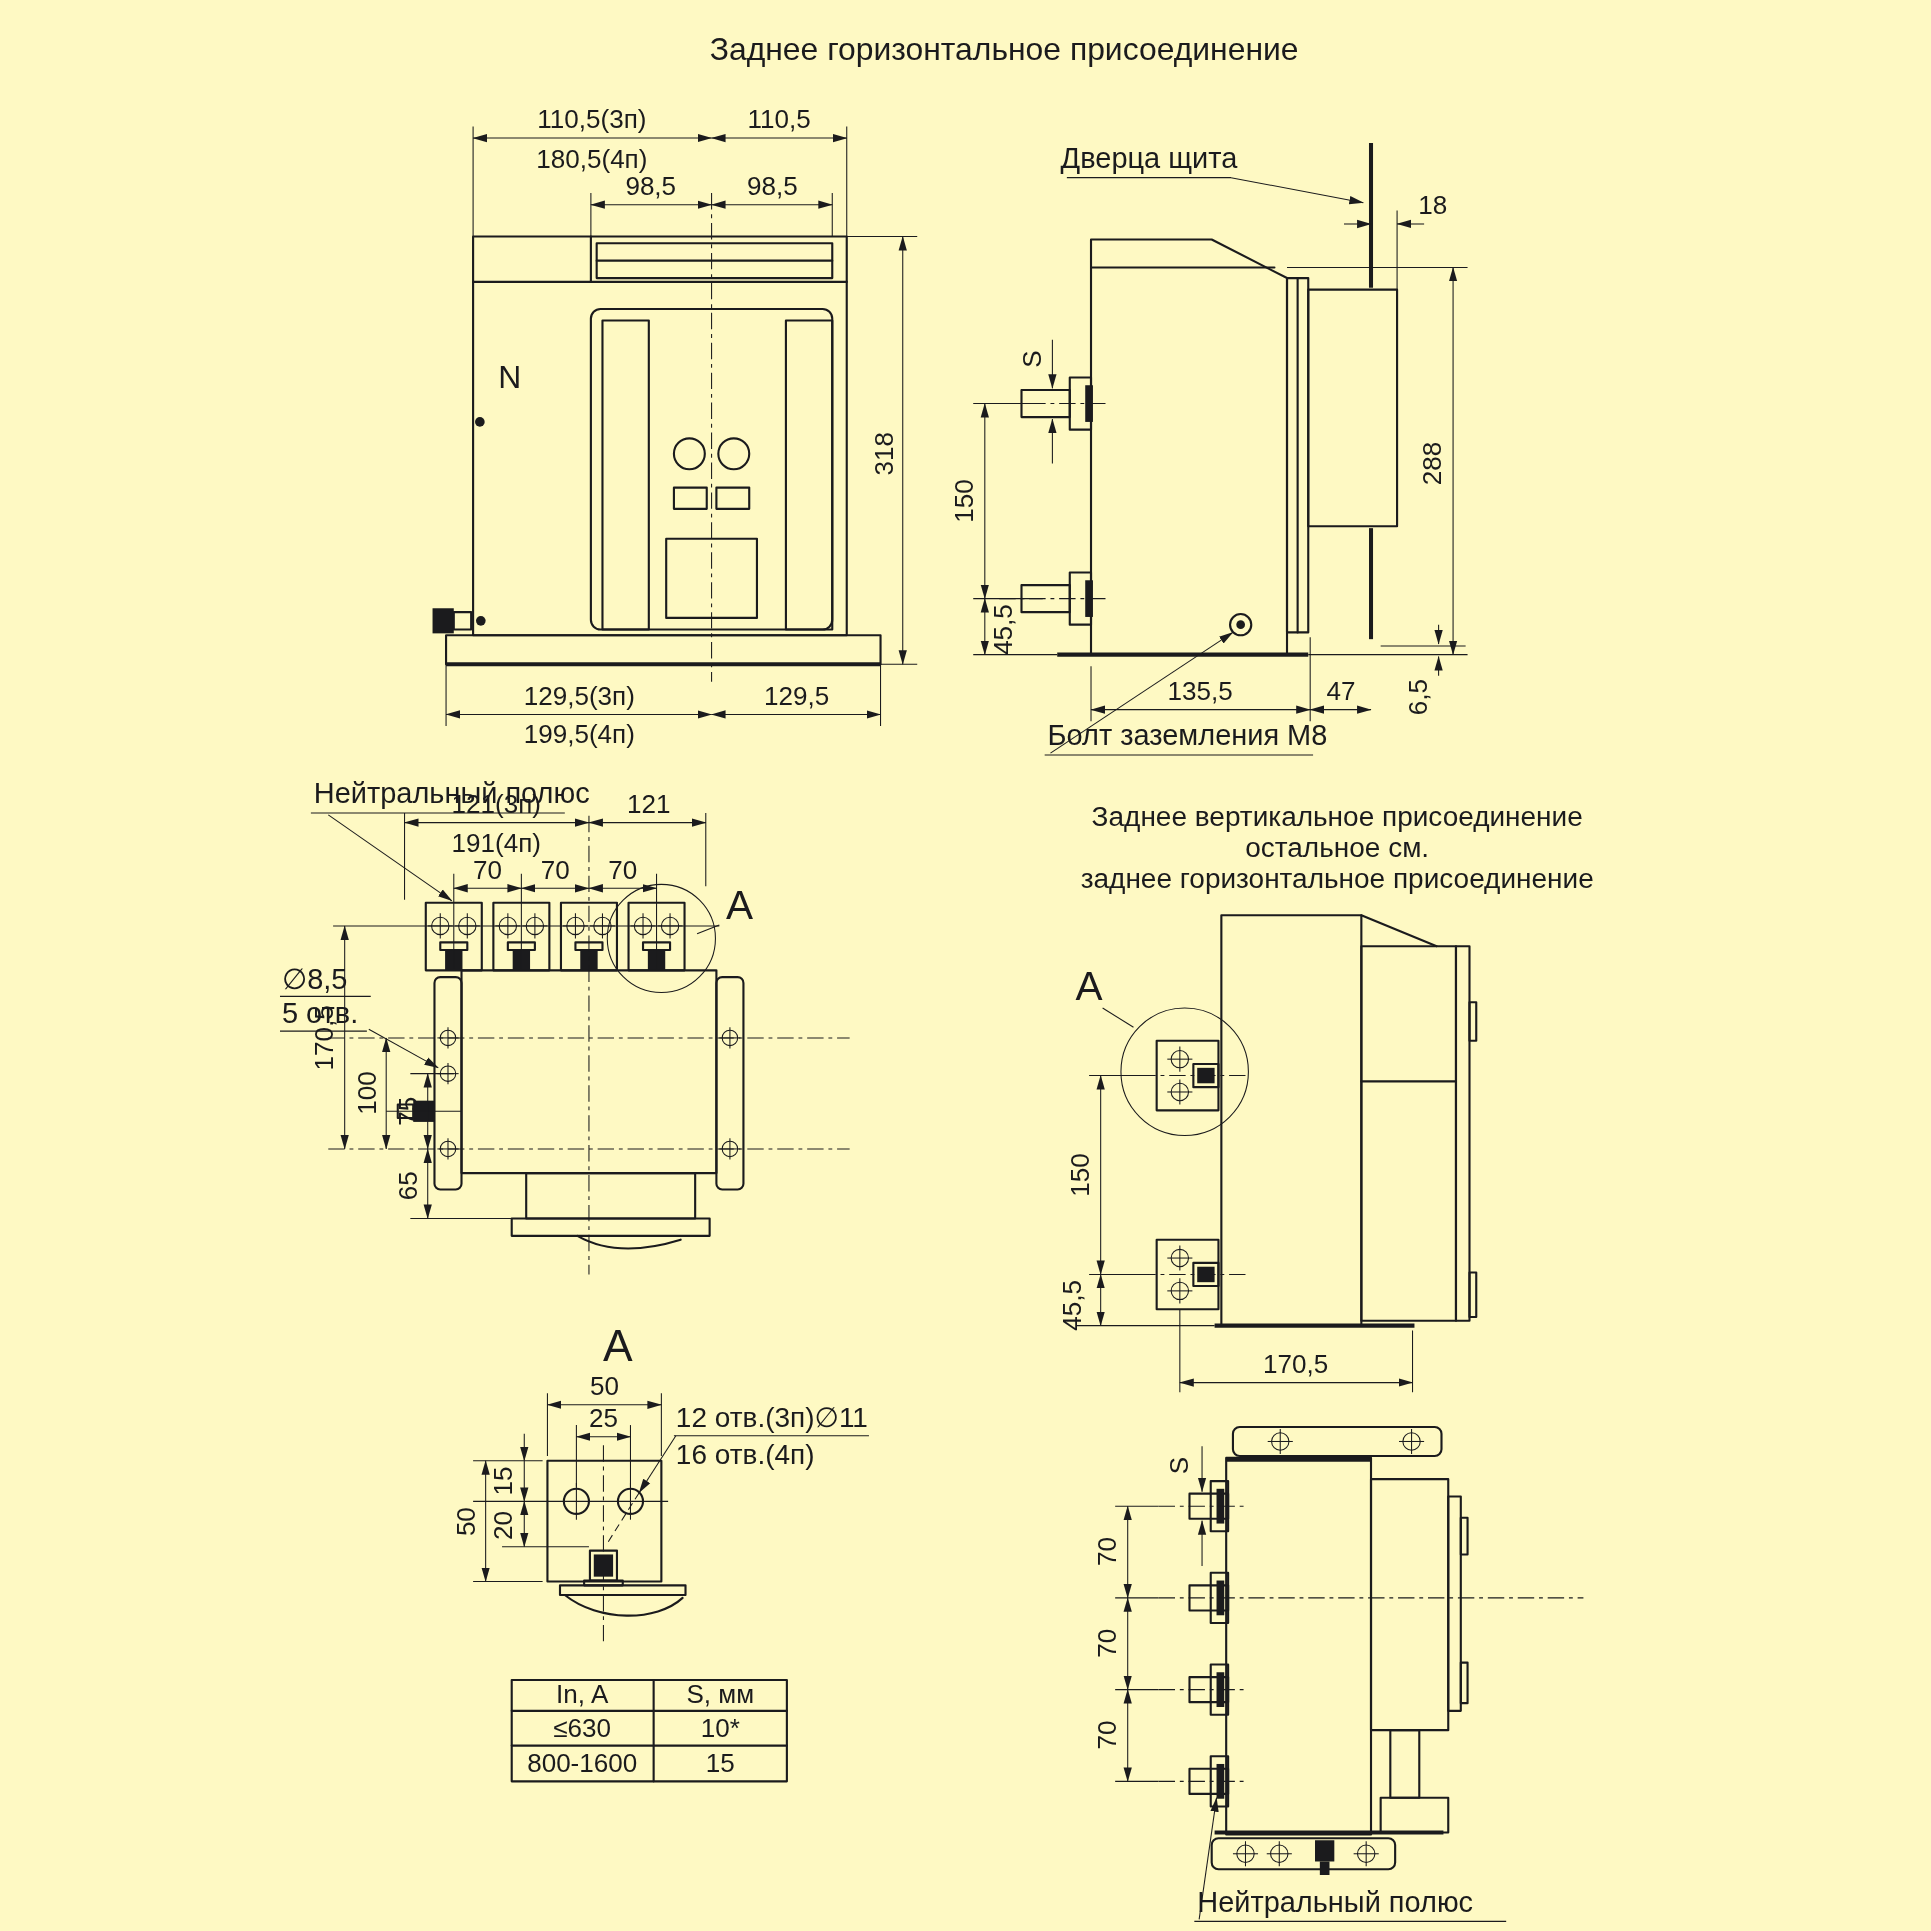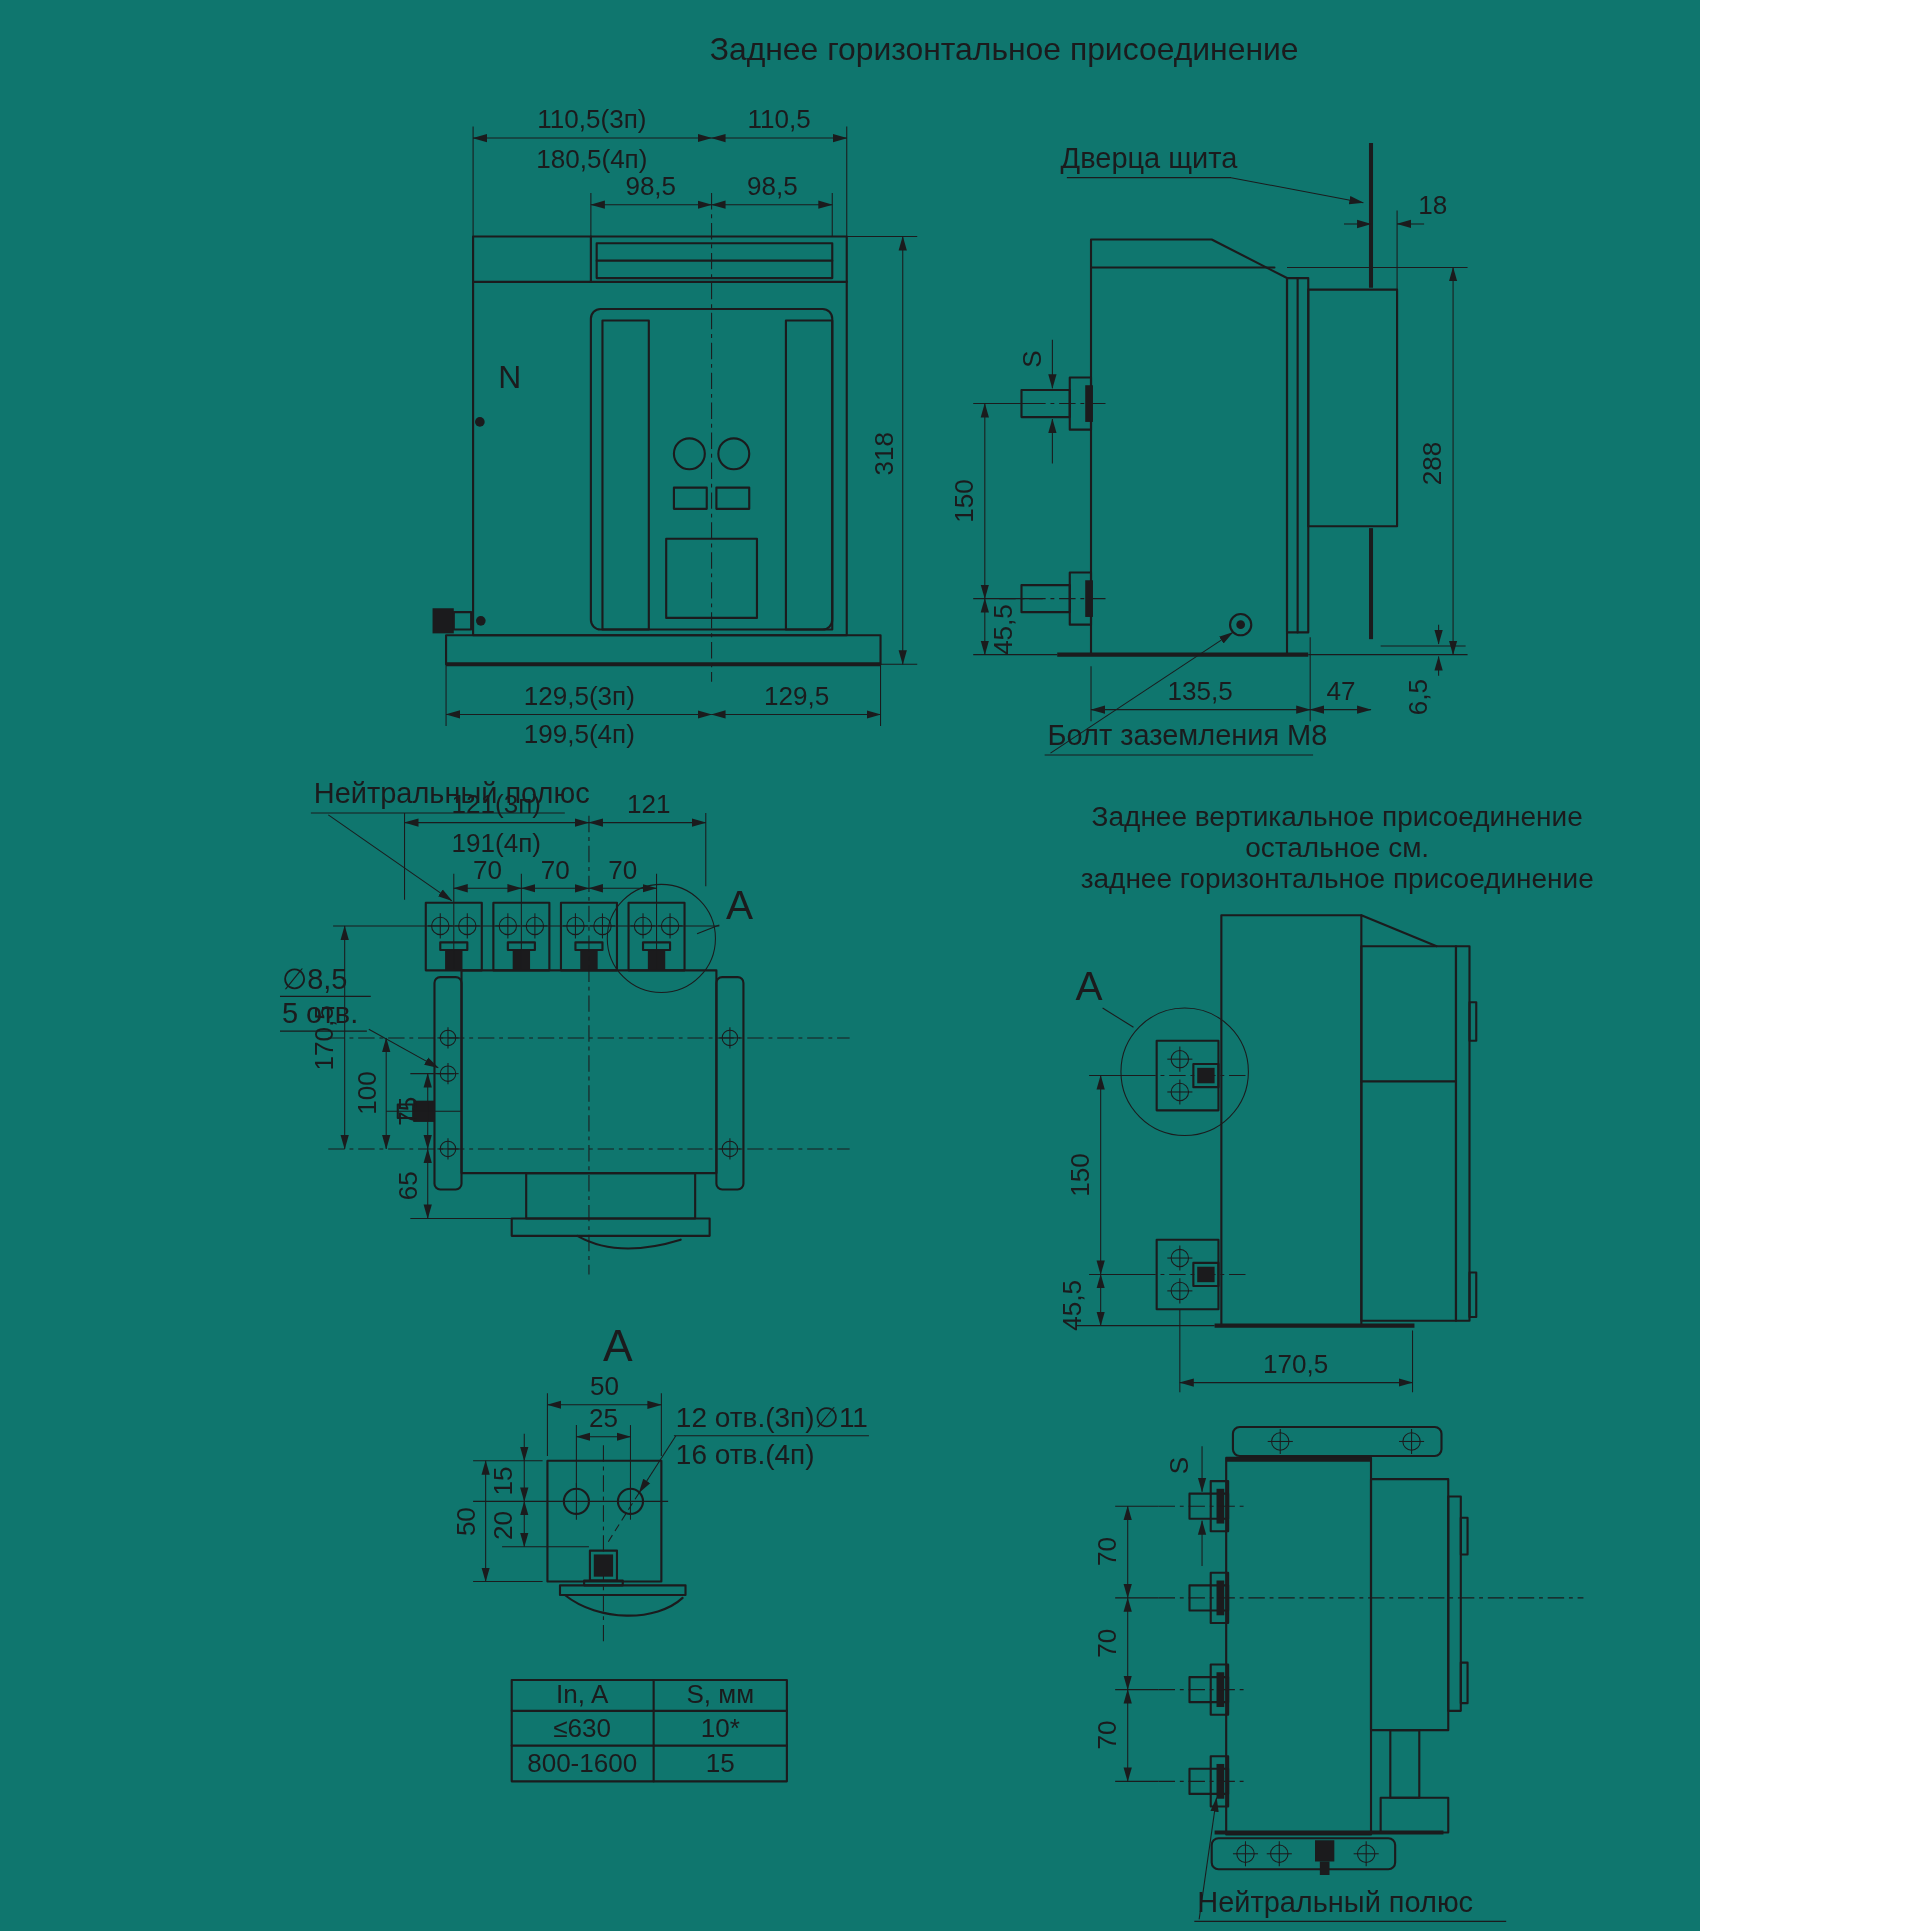--- a/index.html
+++ b/index.html
@@ -1,16 +1,16 @@
 <!DOCTYPE html>
 <html><head>
 <meta charset="utf-8">
 <style>
   html,body{margin:0;padding:0;background:#ffffff;}
-  .page{width:1700px;height:1931px;background:#0f766e;position:relative;}
+  .page{width:1931px;height:1931px;background:#fef9c3;position:relative;}
   svg{font-family:"Liberation Sans",sans-serif;}
   text{fill:#1b1b1d;font-size:27px;font-family:"Liberation Sans",sans-serif;}
   .mid{text-anchor:middle;}
   .t33{font-size:33px;}
   .t30{font-size:30px;}
   .t29{font-size:29px;}
   .t42{font-size:42px;}
   .t46{font-size:46px;}
   .ol{fill:none;stroke:#1b1b1d;stroke-width:2.2;stroke-linejoin:round;stroke-linecap:round;}
   .tk{fill:none;stroke:#1b1b1d;stroke-width:4.2;}

